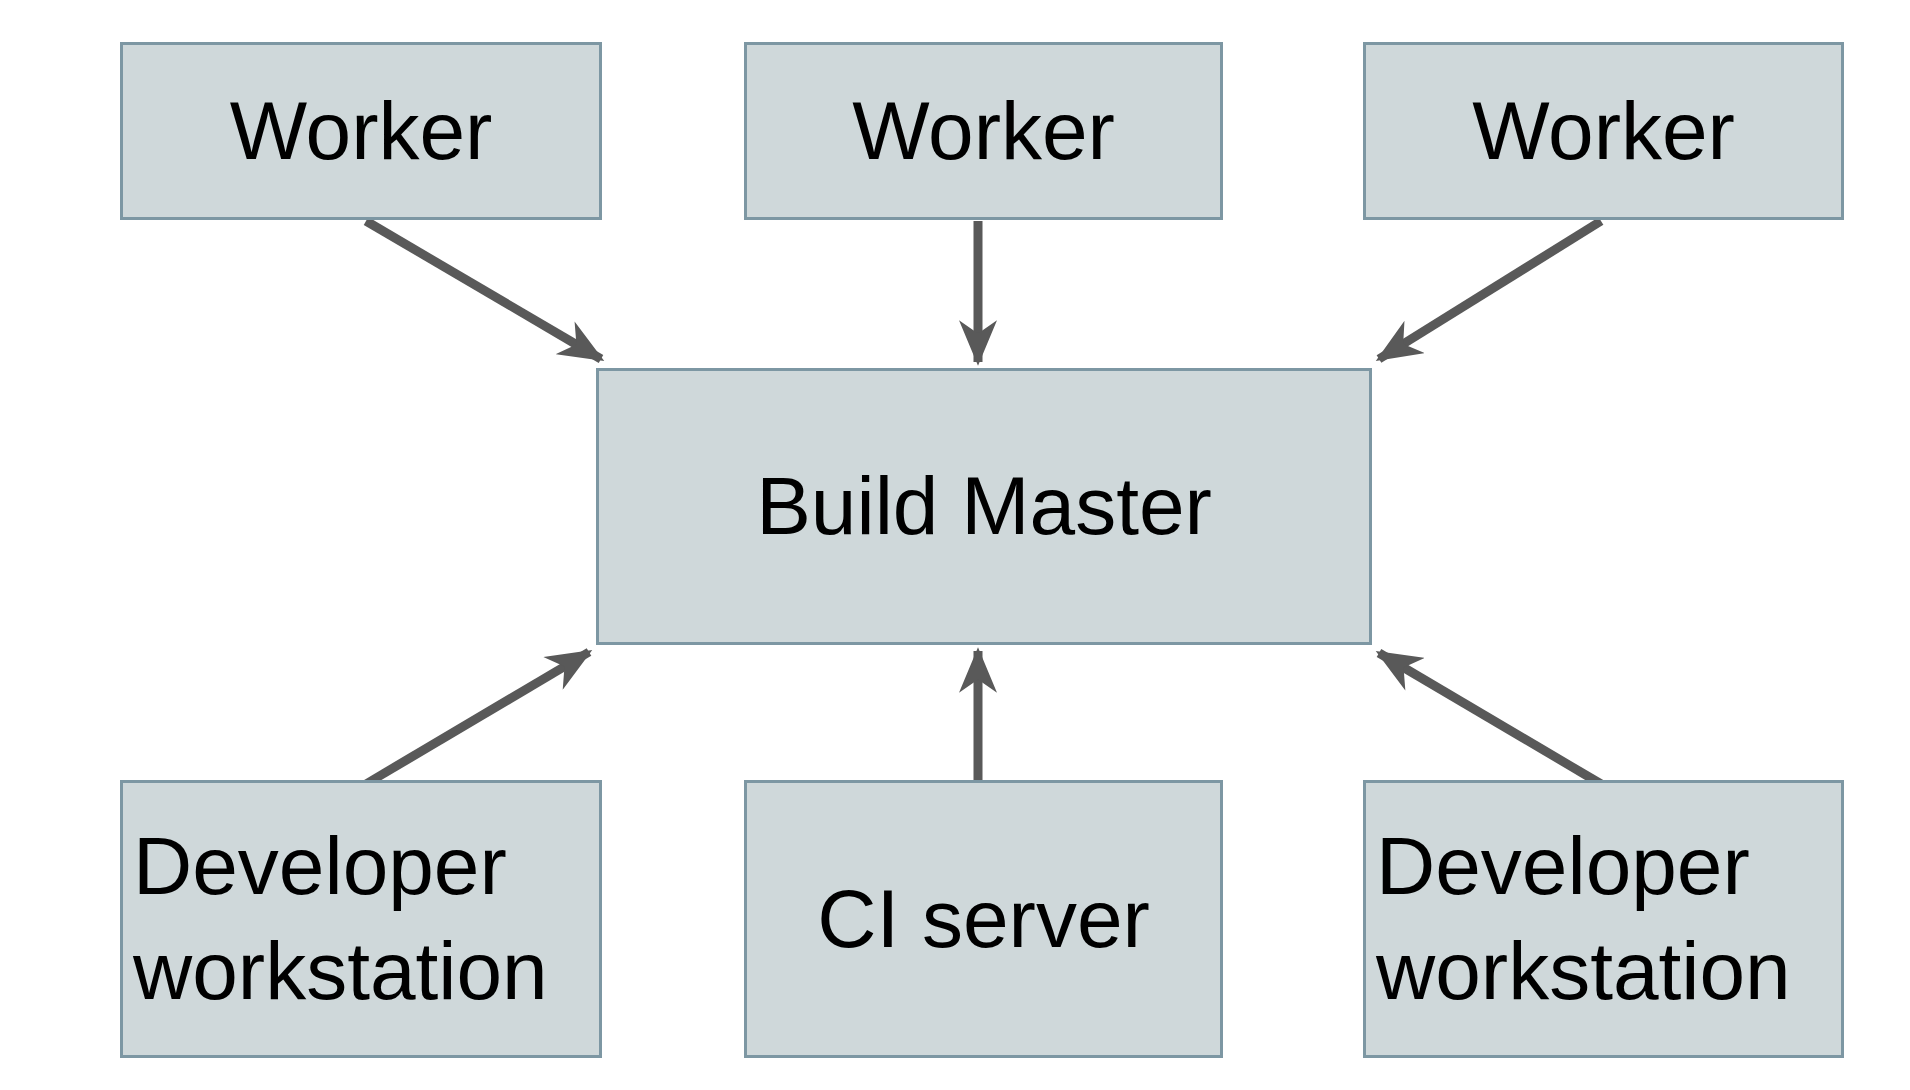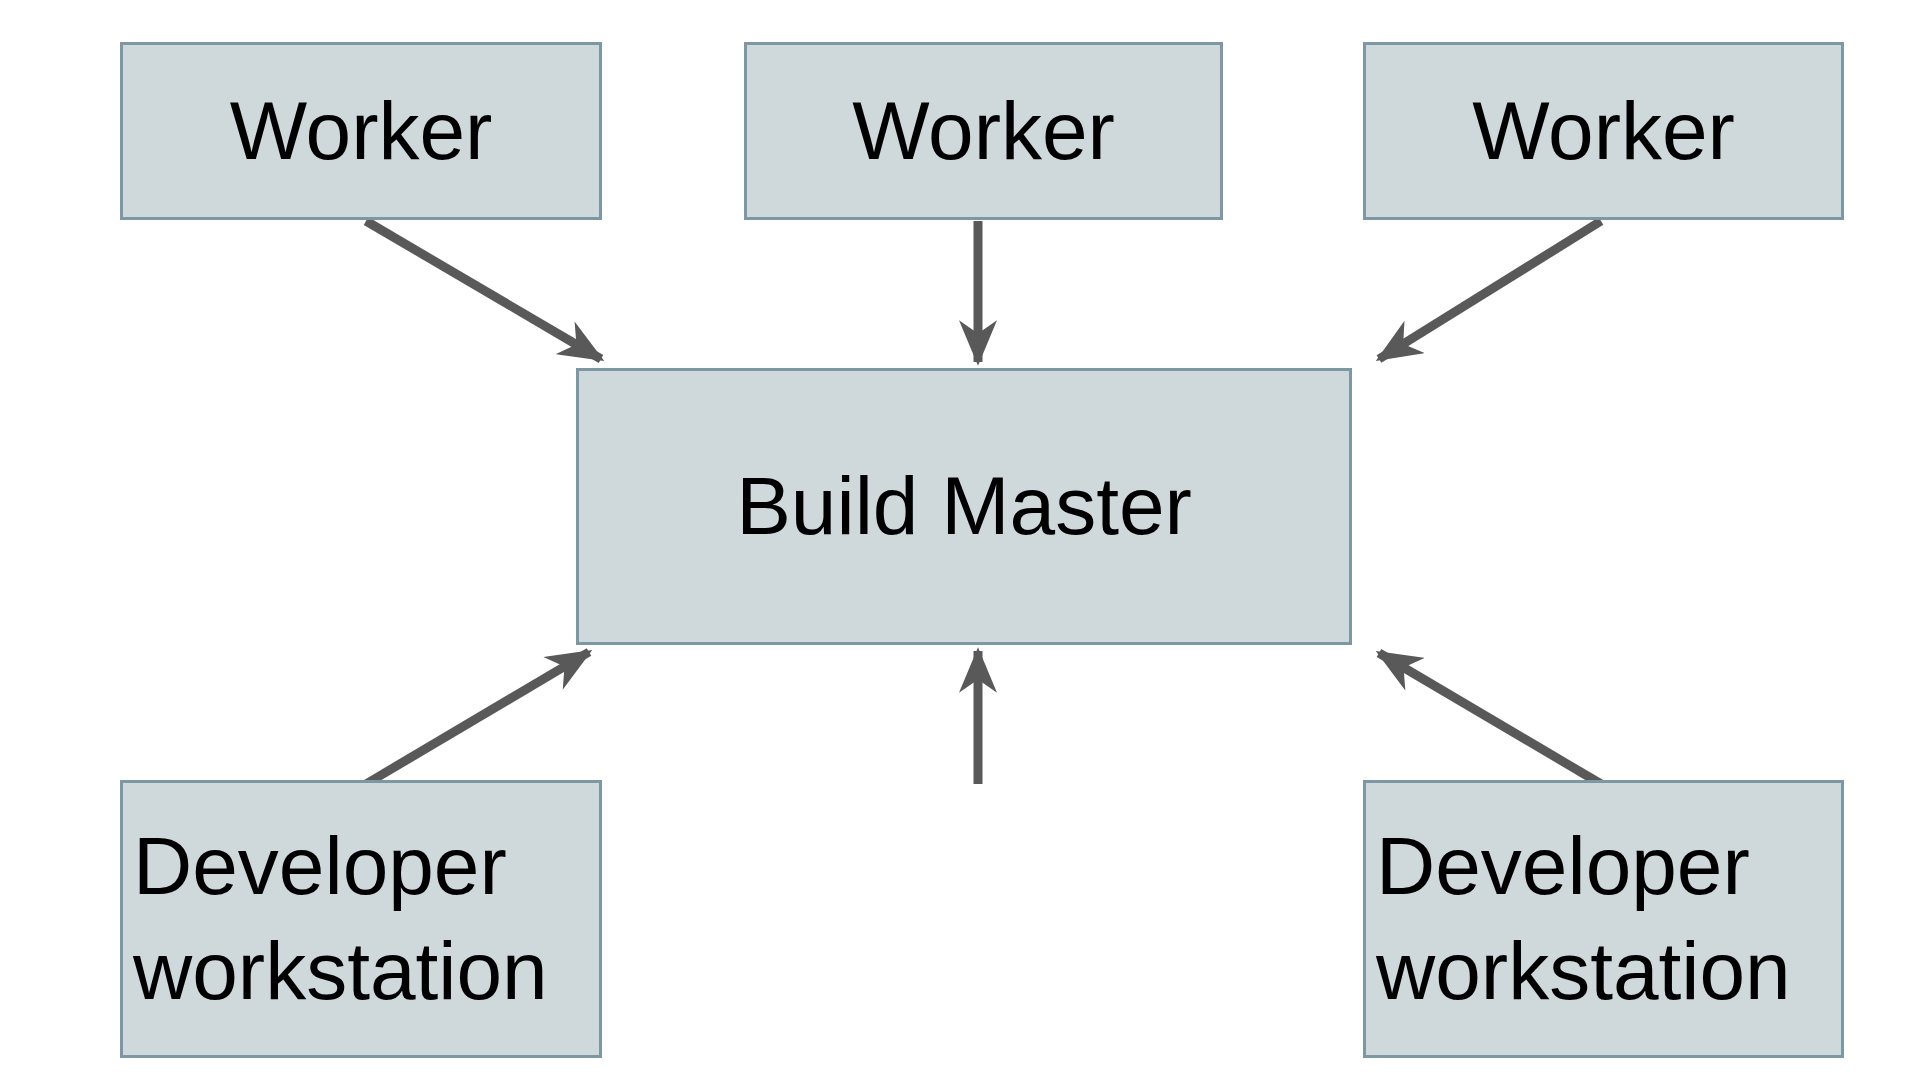--- a/index.html
+++ b/index.html
@@ -29,21 +29,21 @@
     display:flex;align-items:center;justify-content:center;
     text-align:left;
     color:var(--text);
     font-size:82px;
     line-height:1.28;
     padding:0 10px;
   }
   .node-w1{left:120px;top:42px;width:482px;height:178px;}
   .node-w2{left:744px;top:42px;width:479px;height:178px;}
   .node-w3{left:1363px;top:42px;width:481px;height:178px;}
-  .node-bm{left:576px;top:368px;width:776px;height:277px;}
+  .node-bm{left:596px;top:368px;width:776px;height:277px;}
   .node-d1{left:120px;top:780px;width:482px;height:278px;}
   .node-ci{left:744px;top:780px;width:479px;height:278px;}
   .node-d2{left:1363px;top:780px;width:481px;height:278px;}
   .edge{stroke:var(--arrow);stroke-width:9;}
   .arrowhead-path{fill:var(--arrow);}
 </style>
 </head>
 <body>
 
 <div class="canvas">
@@ -72,17 +72,20 @@
     <span>Worker</span>
   </div>
 
   <div class="node node-bm">
     <span>Build Master</span>
   </div>
 
   <div class="node node-d1">
     <span>Developer workstation</span>
   </div>
+  <div class="node node-ci">
+    <span>CI server</span>
+  </div>
   <div class="node node-d2">
     <span>Developer workstation</span>
   </div>
 
 </div>
 
 </body></html>

